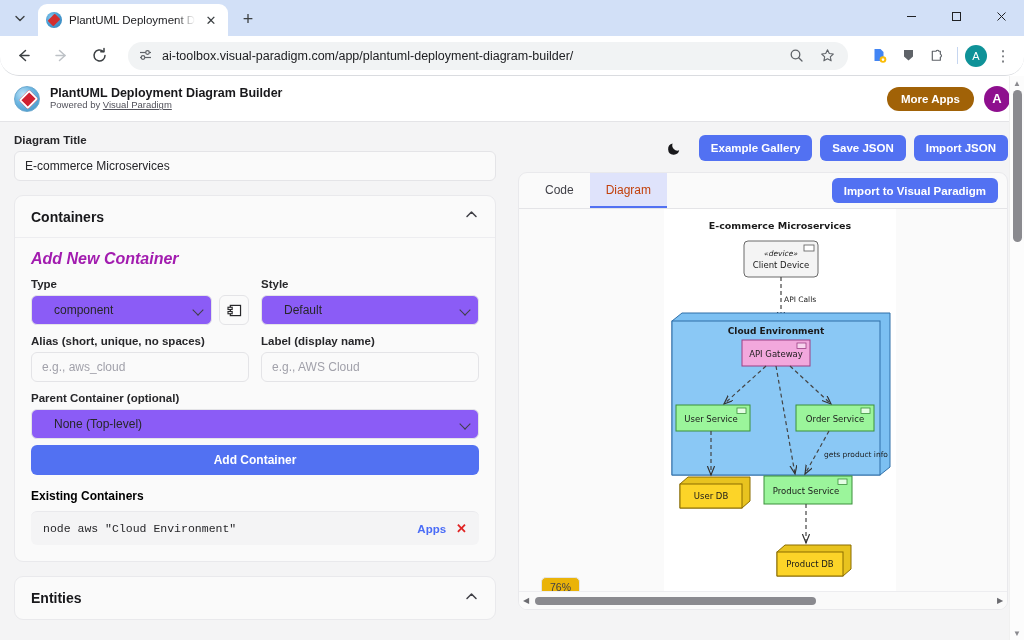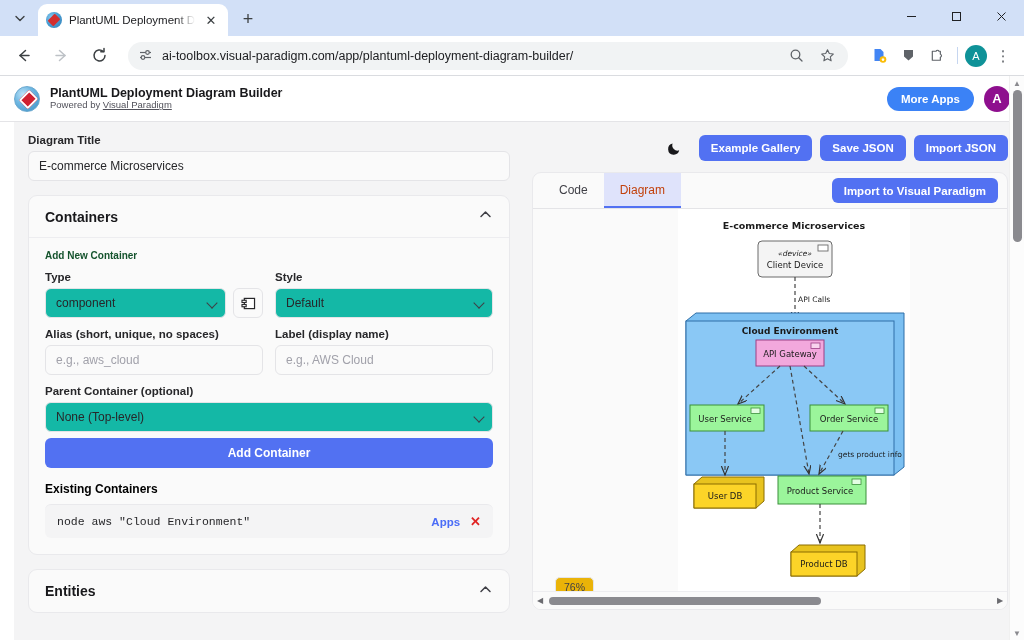--- a/index.html
+++ b/index.html
@@ -51,21 +51,21 @@
     display:flex; align-items:center; justify-content:center;
     font-size: 18px; color:#3c4043; cursor:pointer; font-weight: 300;
   }
   .wincontrols {
     position: absolute; right: 0; top: 0; height: 36px; display: flex;
   }
   .wc { width: 45px; height: 32px; display:flex; align-items:center; justify-content:center; cursor:pointer; }
 
   .toolbar {
     height: 40px; background: #ffffff; display: flex; align-items: center;
-    padding: 0 8px; gap: 8px; border-bottom: 1px solid #dadce0;
+    padding: 0 8px; gap: 8px; border-bottom: 1px solid #dadce0; border-radius: 19px;
   }
   .navbtn {
     width: 30px; height: 30px; border-radius: 50%;
     display:flex; align-items:center; justify-content:center;
     cursor:pointer; color:#3c4043;
   }
   .navbtn.disabled { color:#bdc1c6; }
   .omnibox {
     flex: 1; height: 28px; background: #f1f3f4; border-radius: 14px;
     display: flex; align-items: center; padding: 0 10px; gap: 9px;
@@ -100,58 +100,58 @@
     content:""; position:absolute; left:7px; top:5px; width:13px; height:15px;
     background:#cf2030; transform: rotate(45deg); border-radius:2px;
     box-shadow: inset 0 0 0 2px #ffffff;
   }
   .app-titles { line-height: 1.15; }
   .app-title { font-size: 12.5px; font-weight: 700; color:#18181b; }
   .app-sub { font-size: 9.5px; color:#52525b; }
   .app-sub a { color:#52525b; text-decoration: underline; }
   .hdr-right { margin-left:auto; display:flex; align-items:center; gap:10px; }
   .more-apps {
-    background:#3b82f6; color:#fff; font-size:11.5px; font-weight:700;
+    background:#a16207; color:#fff; font-size:11.5px; font-weight:700;
     border:none; border-radius:13px; padding:6px 14px; cursor:pointer;
   }
   .acct-avatar {
     width: 26px; height:26px; border-radius:50%; background:#8e0f8e; color:#fff;
     font-size:13px; font-weight:700; display:flex;align-items:center;justify-content:center;cursor:pointer;
   }
 
   .body-wrap { display:flex; height: 518px; position:relative; }
 
   
   .left-panel {
-    width: 510px; background:#f4f4f5; padding: 12px 14px 0 14px; overflow:hidden;margin-left:14px;
+    width: 510px; background:#f4f4f5; padding: 12px 14px 0 14px; overflow:hidden;
   }
   .field-label { font-size: 11.5px; font-weight:600; color:#27272a; margin-bottom:5px; }
   .text-input {
     width: 100%; height: 30px; border:1px solid #e4e4e7; border-radius:6px;
     background:#fafafa; font-size:12px; color:#27272a; padding: 0 10px;
     font-family: "Liberation Sans", sans-serif;
   }
   .text-input::placeholder { color:#a1a1aa; }
   .card {
     margin-top: 14px; background:#fafafa; border:1px solid #e9e9ec; border-radius:9px;
   }
   .card-head {
     height: 42px; display:flex; align-items:center; justify-content:space-between;
     padding: 0 16px; border-bottom:1px solid #ededf0; cursor:pointer;
   }
   .card-head h2 { font-size:14px; font-weight:700; color:#18181b; }
   .chev { color:#3f3f46; }
   .card-body { padding: 12px 16px 16px 16px; }
-  .sec-title { font-size:10px; font-weight:700; color:#14532d; margin-bottom:10px; }
+  .sec-title { font-size:16px; font-weight:700; color:#a21caf; margin-bottom:10px;font-style:italic; }
   .row2 { display:flex; gap:12px; margin-bottom: 10px; }
   .col { flex:1; min-width:0; }
   .inline-row { display:flex; gap:7px; align-items:center; }
   .select {
-    width:100%; height:30px; border:1px solid #e4e4e7; border-radius:6px; background:#14b8a6;
-    font-size:12px; color:#27272a; padding:0 26px 0 10px; cursor:pointer;
+    width:100%; height:30px; border:1px solid #e4e4e7; border-radius:6px; background:#8b5cf6;
+    font-size:12px; color:#27272a; padding:0 26px 0 22px; cursor:pointer;
     appearance:none; font-family:"Liberation Sans", sans-serif;
   }
   .select-wrap { position:relative; }
   .select-wrap::after {
     content:""; position:absolute; right:10px; top:11px; width:7px; height:7px;
     border-right:1.6px solid #3f3f46; border-bottom:1.6px solid #3f3f46;
     transform: rotate(45deg); pointer-events:none;
   }
   .icon-btn {
     width:30px; height:30px; border:1px solid #e4e4e7; border-radius:6px; background:#fafafa;

